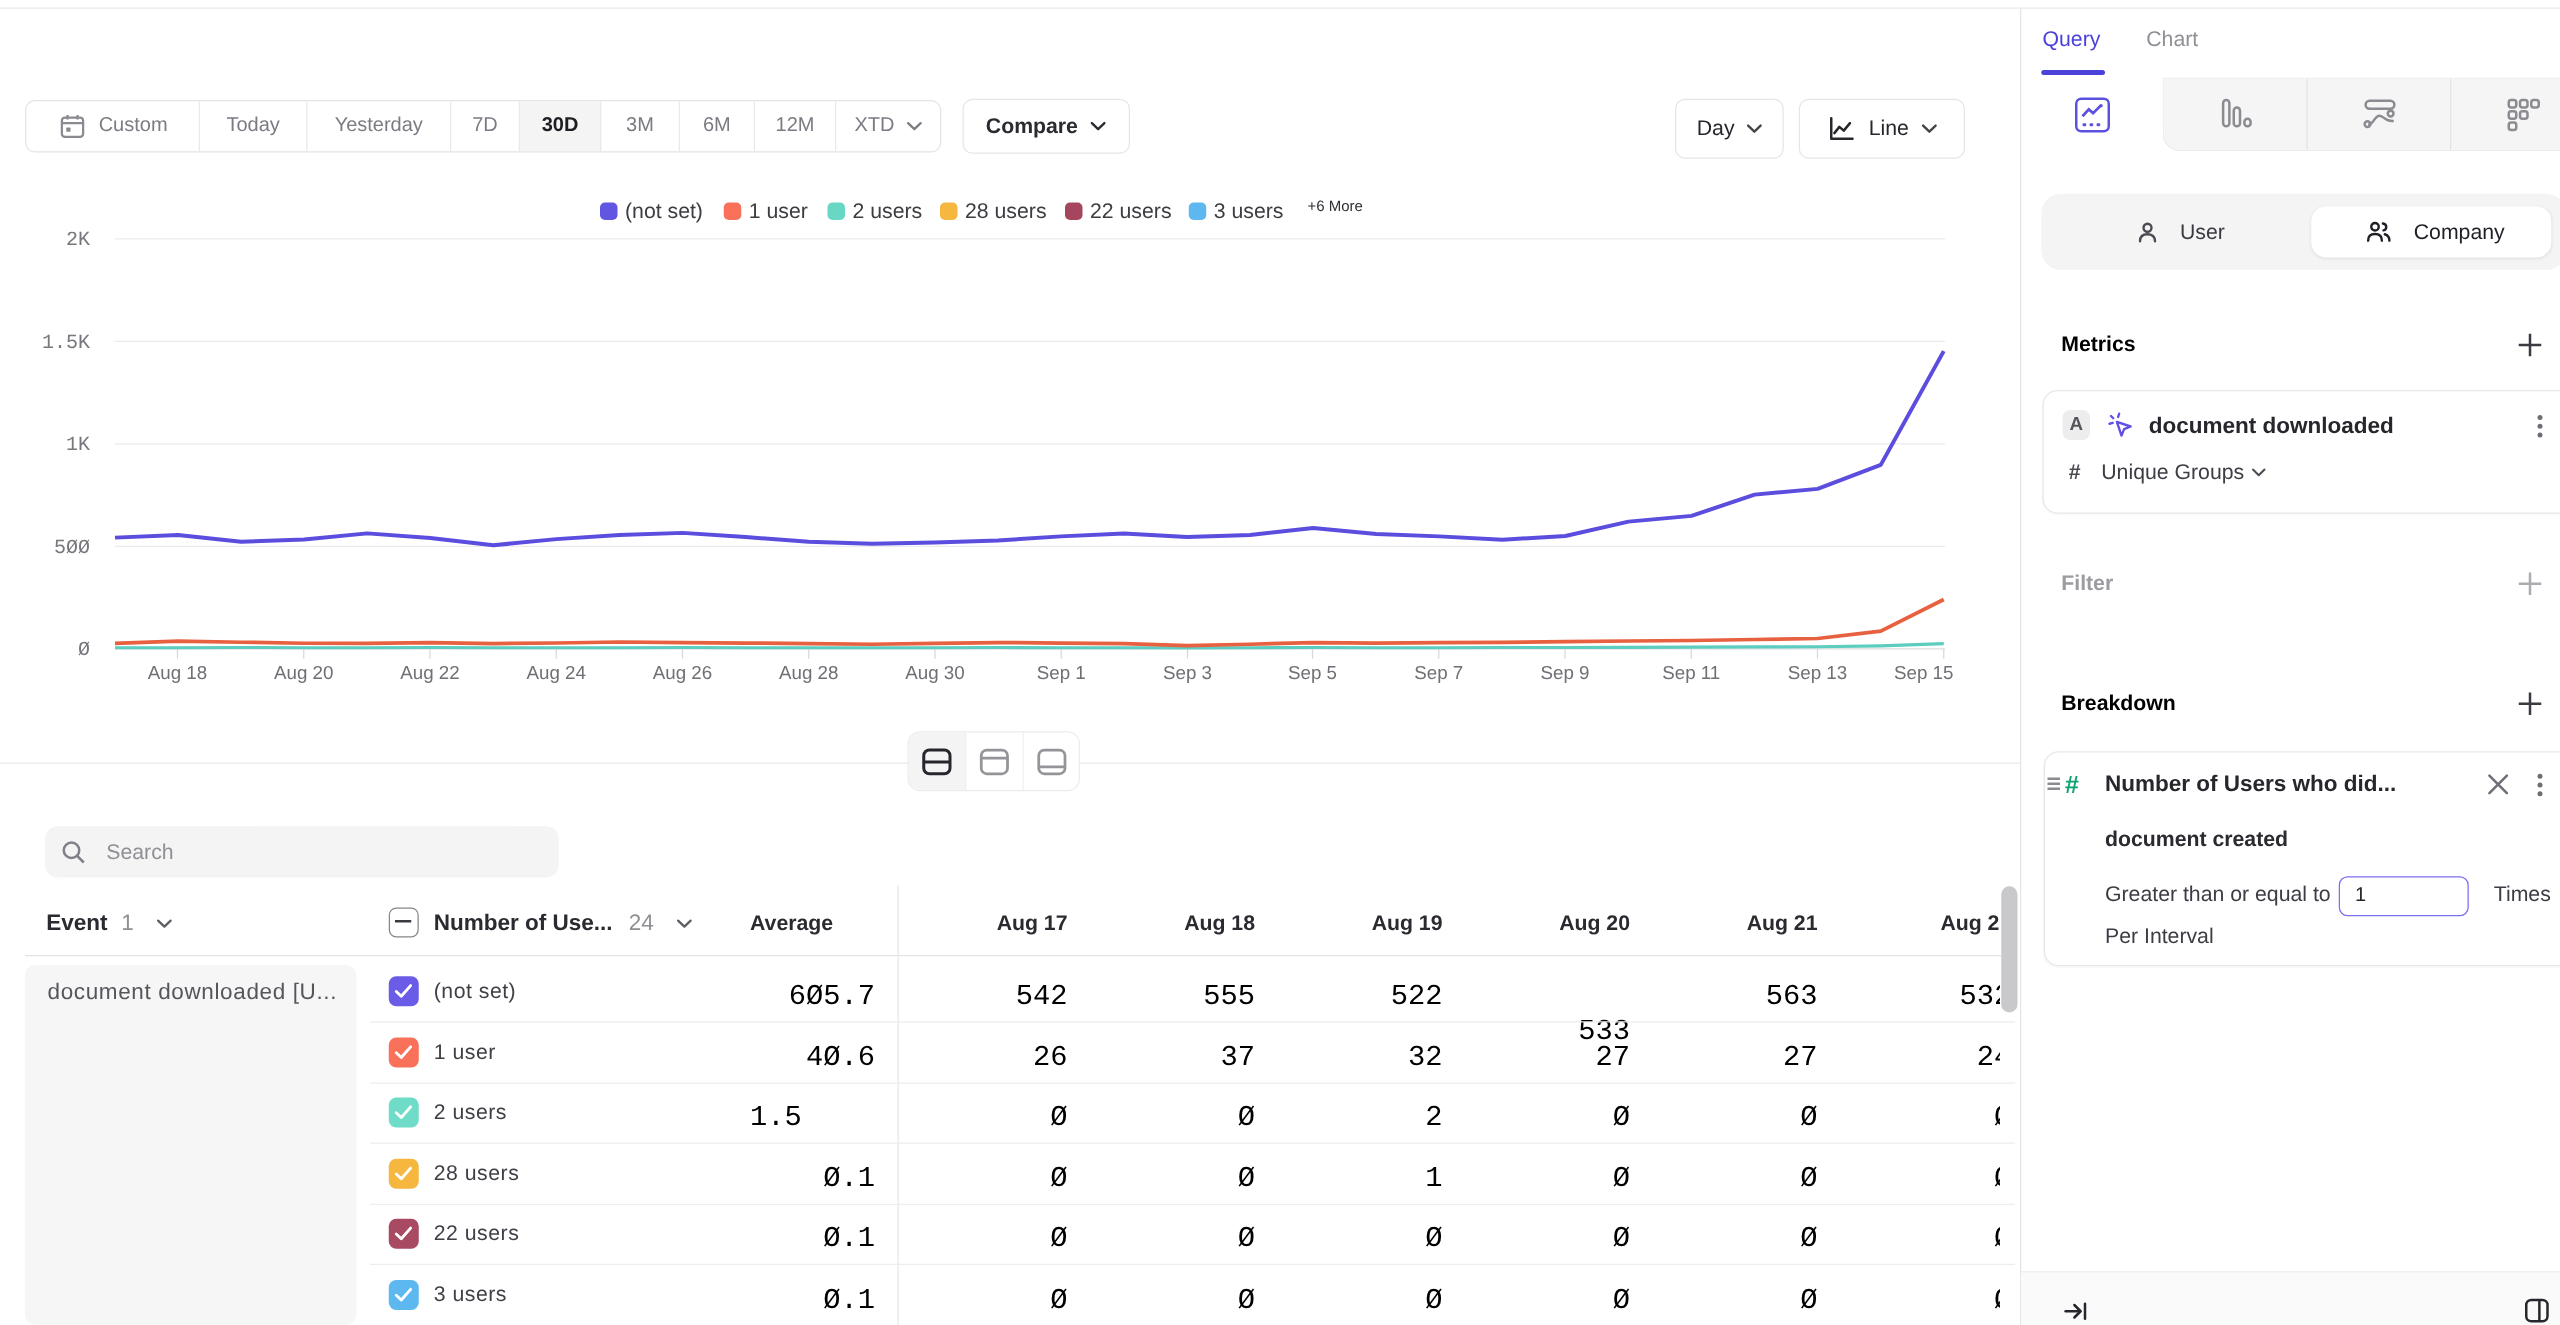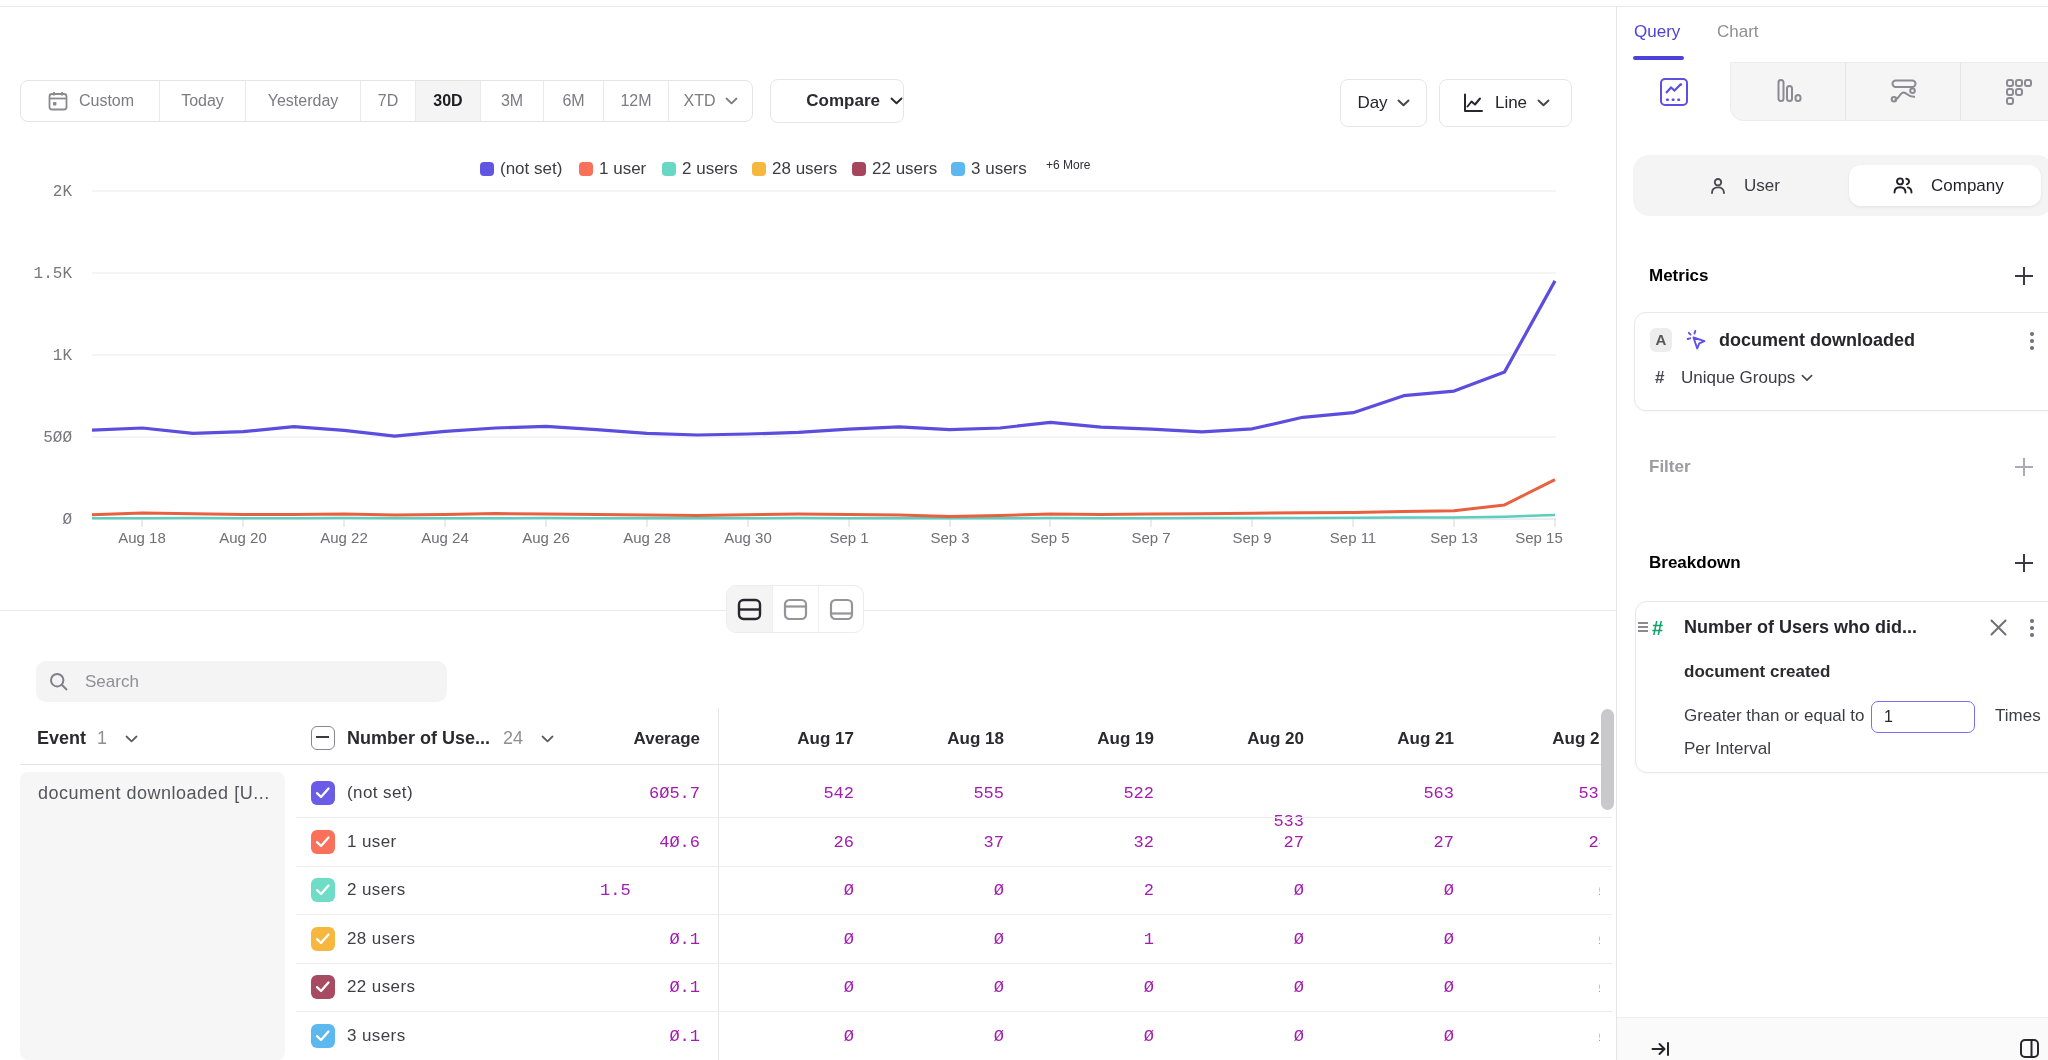--- a/index.html
+++ b/index.html
@@ -11,21 +11,21 @@
   .rangebar{left:20px;top:80px;width:731px;height:40px;border:1px solid #e4e4e7;border-radius:8px;
             display:flex;align-items:stretch;color:#7b7b83;font-size:16px;}
   .rangebar .seg{display:flex;align-items:center;justify-content:center;border-right:1px solid #e9e9ec;padding:0;box-sizing:border-box;}
   .rangebar .seg:last-child{border-right:none;}
   .btn{border:1px solid #e6e6e9;border-radius:8px;background:#fff;display:flex;align-items:center;justify-content:center;}
   
   .leg{display:flex;align-items:center;font-size:17px;color:#3c3c42;}
   .sw{width:14px;height:14px;border-radius:4px;margin-right:6px;}
   
   .hdrname{font-weight:bold;color:#2a2a30;font-size:17px;}
-  .num{font-family:"Liberation Mono",monospace;font-size:17px;color:#a21caf;}
+  .num{font-family:"Liberation Mono",monospace;font-size:23px;color:#000000;}
   .cb{position:absolute;width:24px;height:24px;border-radius:6px;}
   .cb svg{position:absolute;left:4px;top:5px;}
   .rowlab{position:absolute;font-size:17px;letter-spacing:.4px;color:#3f3f46;}
   .sepline{position:absolute;left:296px;width:1316px;height:1px;background:#ededf0;}
   
   .sbhead{font-size:17px;font-weight:bold;color:#000000;}
   .plus{position:absolute;width:18px;height:18px;}
   .plus:before,.plus:after{content:"";position:absolute;background:#3a3a40;}
   .pluslight:before,.pluslight:after{background:#ababb1;}
   .plus:before{left:8px;top:0;width:2px;height:18px;}
@@ -56,21 +56,21 @@
   <div class="seg" style="width:65px;background:#f4f4f5;color:#1d1d22;font-weight:bold;">30D</div>
   <div class="seg" style="width:63px;">3M</div>
   <div class="seg" style="width:60px;">6M</div>
   <div class="seg" style="width:65px;">12M</div>
   <div class="seg" style="flex:1;">XTD
     <svg class="chev" style="margin-left:9px;" width="13" height="8" viewBox="0 0 13 8" fill="none" stroke="#7b7b83" stroke-width="1.8" stroke-linecap="round" stroke-linejoin="round">
         <polyline points="1.5,1.5 6.5,6.3 11.5,1.5"></polyline>
       </svg>
   </div>
 </div>
-<div class="abs btn" style="left:770px;top:79px;width:132px;height:42px;font-size:17px;font-weight:bold;color:#2a2a30;justify-content:flex-end;">Compare
+<div class="abs btn" style="left:770px;top:79px;width:132px;height:42px;font-size:17px;font-weight:bold;color:#2a2a30;">Compare
   <svg class="chev" style="margin-left:10px;" width="13" height="8" viewBox="0 0 13 8" fill="none" stroke="#2a2a30" stroke-width="1.9" stroke-linecap="round" stroke-linejoin="round">
       <polyline points="1.5,1.5 6.5,6.3 11.5,1.5"></polyline>
     </svg>
 </div>
 <div class="abs btn" style="left:1340px;top:79px;width:85px;height:46px;font-size:17px;font-weight:500;color:#26262c;">Day
   <svg class="chev" style="margin-left:9px;" width="13" height="8" viewBox="0 0 13 8" fill="none" stroke="#44444a" stroke-width="1.9" stroke-linecap="round" stroke-linejoin="round">
       <polyline points="1.5,1.5 6.5,6.3 11.5,1.5"></polyline>
     </svg>
 </div>
 <div class="abs btn" style="left:1439px;top:79px;width:131px;height:46px;font-size:17px;font-weight:500;color:#26262c;">
@@ -185,21 +185,21 @@
 </div>
 <div class="abs" style="left:311px;top:726px;width:22px;height:22px;border:1.5px solid #86868c;border-radius:6px;background:#fff;"></div>
 <div class="abs" style="left:316px;top:736px;width:13px;height:2px;background:#3a3a40;"></div>
 <div class="abs" style="left:347px;top:728px;font-size:18px;">
   <span style="font-weight:bold;color:#2a2a30;">Number of Use...</span>
   <span style="color:#8f8f95;margin-left:8px;">24</span>
   <svg class="chev" style="margin-left:13px;" width="13" height="8" viewBox="0 0 13 8" fill="none" stroke="#5c5c63" stroke-width="1.8" stroke-linecap="round" stroke-linejoin="round">
       <polyline points="1.5,1.5 6.5,6.3 11.5,1.5"></polyline>
     </svg>
 </div>
-<div class="abs hdrname" style="left:600px;top:729px;width:100px;text-align:right;">Average</div>
+<div class="abs hdrname" style="left:600px;top:729px;width:100px;text-align:left;">Average</div>
 <div class="abs hdrname" style="left:754px;top:729px;width:100px;text-align:right;">Aug 17</div>
 <div class="abs hdrname" style="left:904px;top:729px;width:100px;text-align:right;">Aug 18</div>
 <div class="abs hdrname" style="left:1054px;top:729px;width:100px;text-align:right;">Aug 19</div>
 <div class="abs hdrname" style="left:1204px;top:729px;width:100px;text-align:right;">Aug 20</div>
 <div class="abs hdrname" style="left:1354px;top:729px;width:100px;text-align:right;">Aug 21</div>
 <div class="abs hdrname" style="left:1489px;top:729px;width:120px;text-align:right;clip-path:inset(0 9px 0 0);">Aug 22</div>
 
 <div class="abs" style="left:20px;top:764px;width:1592px;height:1px;background:#e4e4e7;"></div>
 <div class="abs" style="left:718px;top:708px;width:1px;height:352px;background:#e7e7ea;"></div>
 

